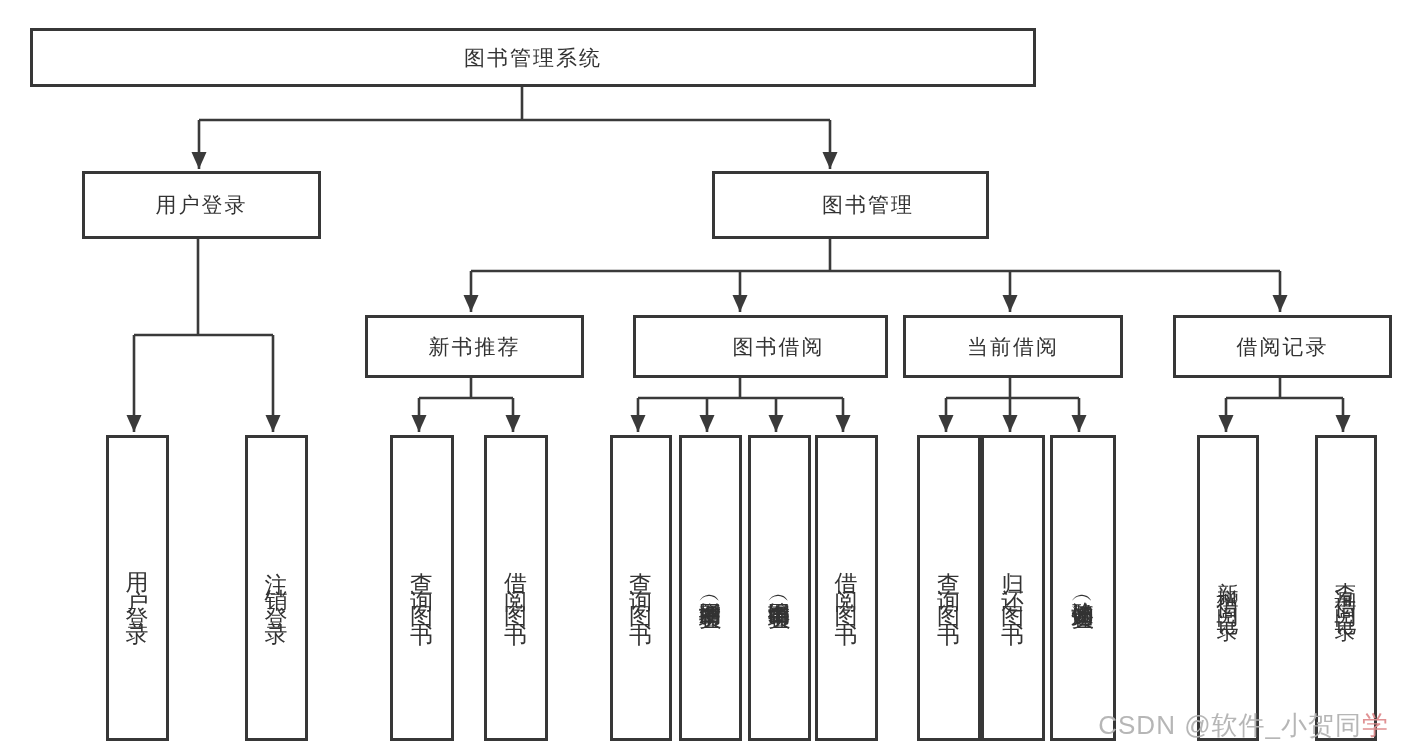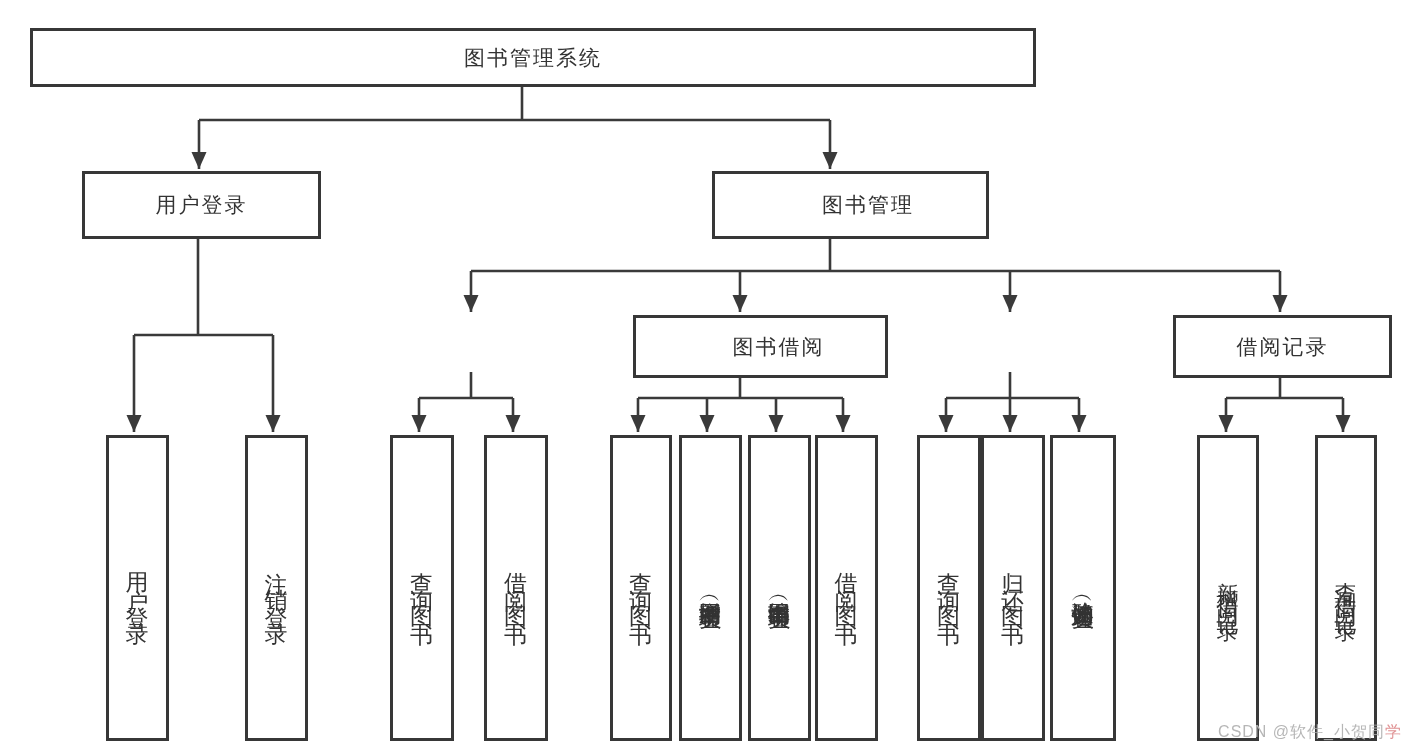--- a/index.html
+++ b/index.html
@@ -26,23 +26,23 @@
     writing-mode: vertical-rl;
     -webkit-writing-mode: vertical-rl;
     font-size: 23px;
     line-height: 1.05;
   }
   .sp-l { letter-spacing: 17px; }
   .sp-m { letter-spacing: 8px; font-size: 22px; }
   .sp-s { letter-spacing: 1px; font-size: 22px; }
   .watermark {
     position: absolute;
-    right: 3px; bottom: 4px;
+    right: 16px; bottom: 4px;
     z-index: 3;
-    font-size: 16px;
+    font-size: 26px;
     letter-spacing: 1px;
     white-space: nowrap;
     color: rgba(178,178,178,0.95);
   }
   .watermark .wm-accent { color: rgba(222,140,142,0.95); }
 </style>
 </head>
 <body>
 
 <div id="stage">
@@ -101,22 +101,28 @@
     <span>图书管理系统</span>
   </div>
 
   <div class="node hbox" style="left:82px; top:171px; width:233px; height:62px;">
     <span>用户登录</span>
   </div>
   <div class="node hbox" style="left:712px; top:171px; width:236px; height:62px;padding-left:35px;">
     <span>图书管理</span>
   </div>
 
+  <div class="node hbox" style="left:365px; top:315px; width:213px; height:57px;">
+    <span>新书推荐</span>
+  </div>
   <div class="node hbox" style="left:633px; top:315px; width:213px; height:57px;padding-left:36px;">
     <span>图书借阅</span>
+  </div>
+  <div class="node hbox" style="left:903px; top:315px; width:214px; height:57px;">
+    <span>当前借阅</span>
   </div>
   <div class="node hbox" style="left:1173px; top:315px; width:213px; height:57px;">
     <span>借阅记录</span>
   </div>
 
   <div class="node leaf sp-l" style="left:106px; top:435px; width:57px; height:300px;">
     <span>用户登录</span>
   </div>
   <div class="node leaf sp-l" style="left:245px; top:435px; width:57px; height:300px;">
     <span>注销登录</span>

